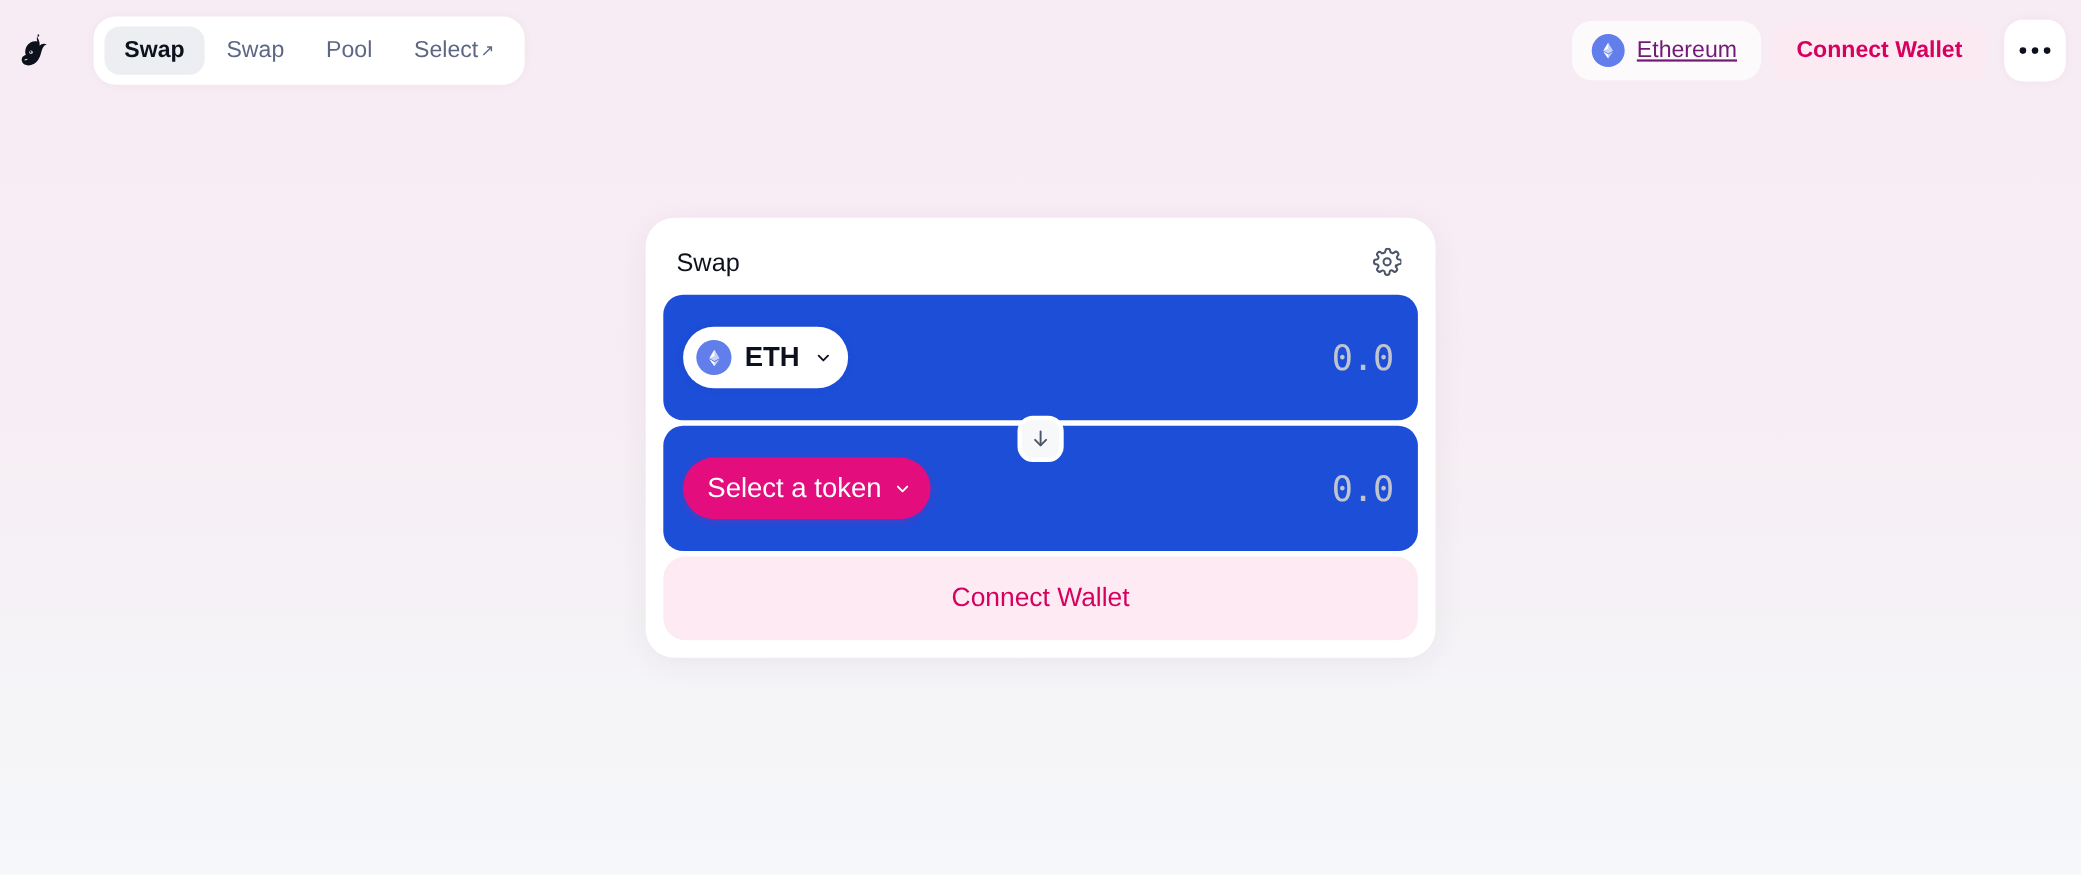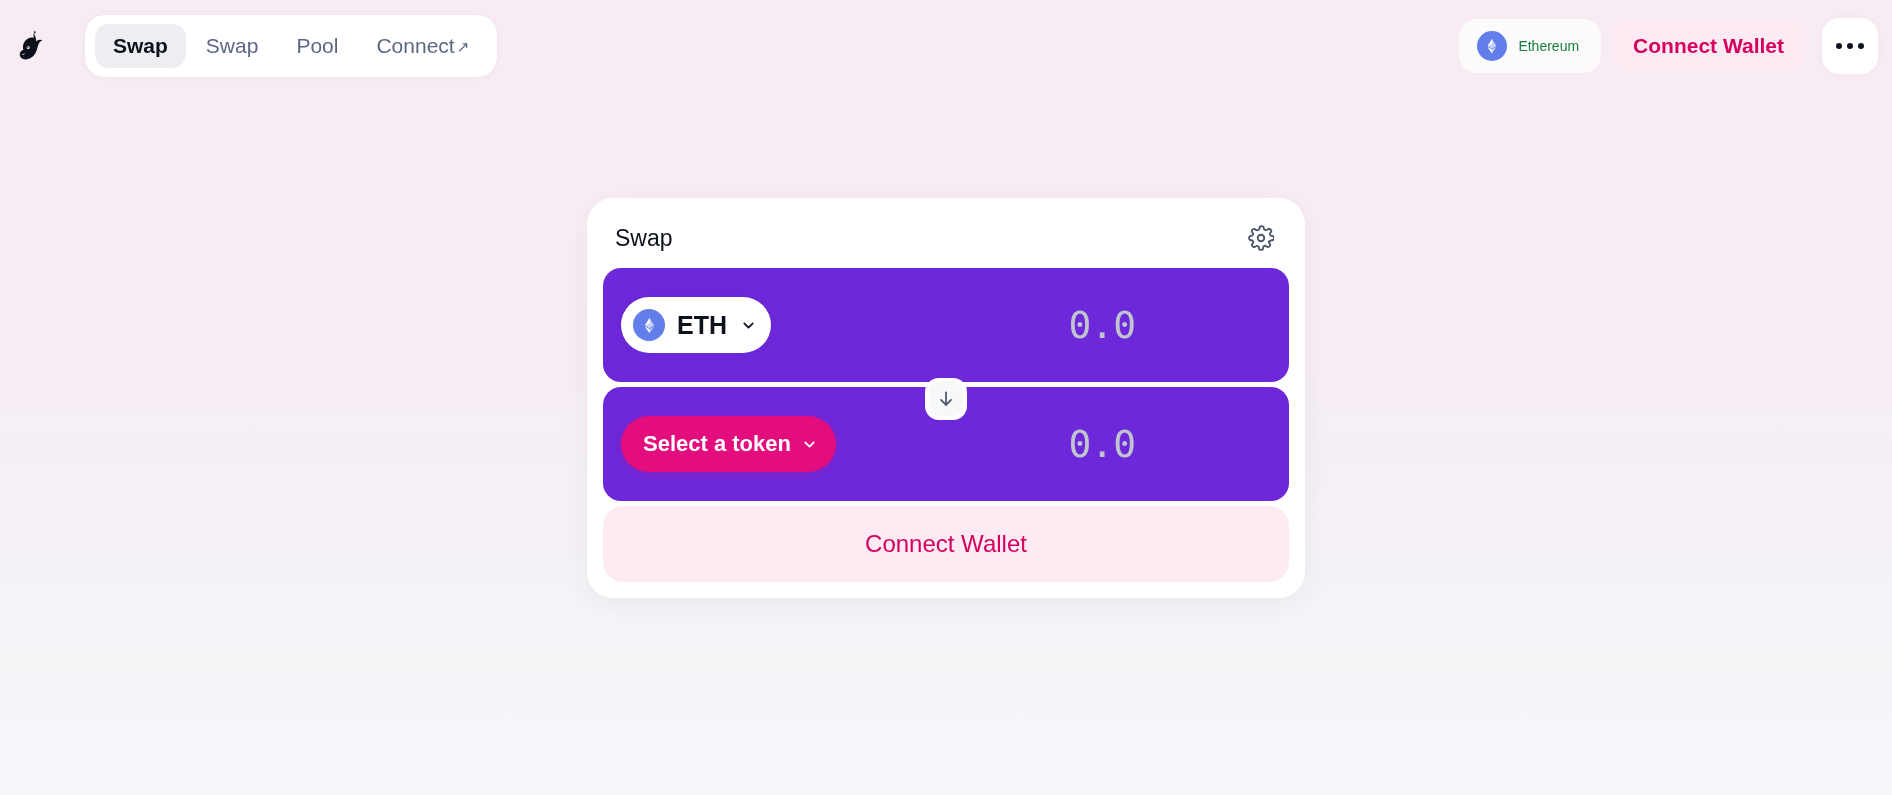--- a/index.html
+++ b/index.html
@@ -103,24 +103,25 @@
     background: rgba(255,255,255,0.72);
     border-radius: 18px;
     display: flex;
     align-items: center;
     gap: 11px;
     padding: 0 22px 0 18px;
     cursor: pointer;
     margin-right: 10px;
   }
   .chain-name {
-    font-size: 14px;
-    color: #15803d;
+    font-size: 21px;
+    color: #701a75;
     font-weight: 500;
     white-space: nowrap;
+    text-decoration: underline;
   }
 
   .eth-badge {
     width: 30px; height: 30px;
     border-radius: 50%;
     background: #627eea;
     display: flex;
     align-items: center;
     justify-content: center;
     flex: 0 0 auto;
@@ -188,21 +189,21 @@
   .gear-btn {
     width: 36px; height: 36px;
     display: flex;
     align-items: center;
     justify-content: center;
     cursor: pointer;
   }
   .gear-btn svg { display: block; }
 
   .field {
-    background: #6d28d9;
+    background: #1d4ed8;
     border-radius: 18px;
     height: 114px;
     padding: 0 22px 0 18px;
     display: flex;
     align-items: center;
     justify-content: space-between;
     position: relative;
   }
   .field.first { margin-bottom: 5px; }
 
@@ -242,31 +243,31 @@
     background: #e40d7e;
     border-radius: 28px;
     display: flex;
     align-items: center;
     gap: 10px;
     padding: 0 17px 0 22px;
     cursor: pointer;
     box-shadow: 0 2px 8px rgba(228,13,126,0.22);
   }
   .token-pill-select .label {
-    font-size: 22px;
-    font-weight: 700;
+    font-size: 25px;
+    font-weight: 400;
     color: #ffffff;
     white-space: nowrap;
   }
 
   .amount-input {
-    font-size: 38px;
+    font-size: 32px;
     color: #bfc4ce;
     font-family: "DejaVu Sans Mono", monospace;
-    text-align: center;
+    text-align: right;
     border: none;
     background: transparent;
     outline: none;
     width: 330px;
     letter-spacing: -0.5px;
   }
   .amount-input::placeholder { color: #bfc4ce; }
 
   .arrow-wrap {
     position: absolute;
@@ -325,21 +326,21 @@
     <div class="nav-item active">
       <span>Swap</span>
     </div>
     <div class="nav-item">
       <span>Swap</span>
     </div>
     <div class="nav-item">
       <span>Pool</span>
     </div>
     <div class="nav-item">
-      <span>Connect</span>
+      <span>Select</span>
       <span class="ext-arrow">↗</span>
     </div>
   </div>
 
   <div class="header-right">
 
     <div class="chain-selector">
       <span class="eth-badge">
         <svg width="18" height="18" viewBox="0 0 24 24" aria-hidden="true">
           <path d="M12 2.5 6.2 12.1 12 15.5l5.8-3.4z" fill="#fff" fill-opacity=".65"></path>

